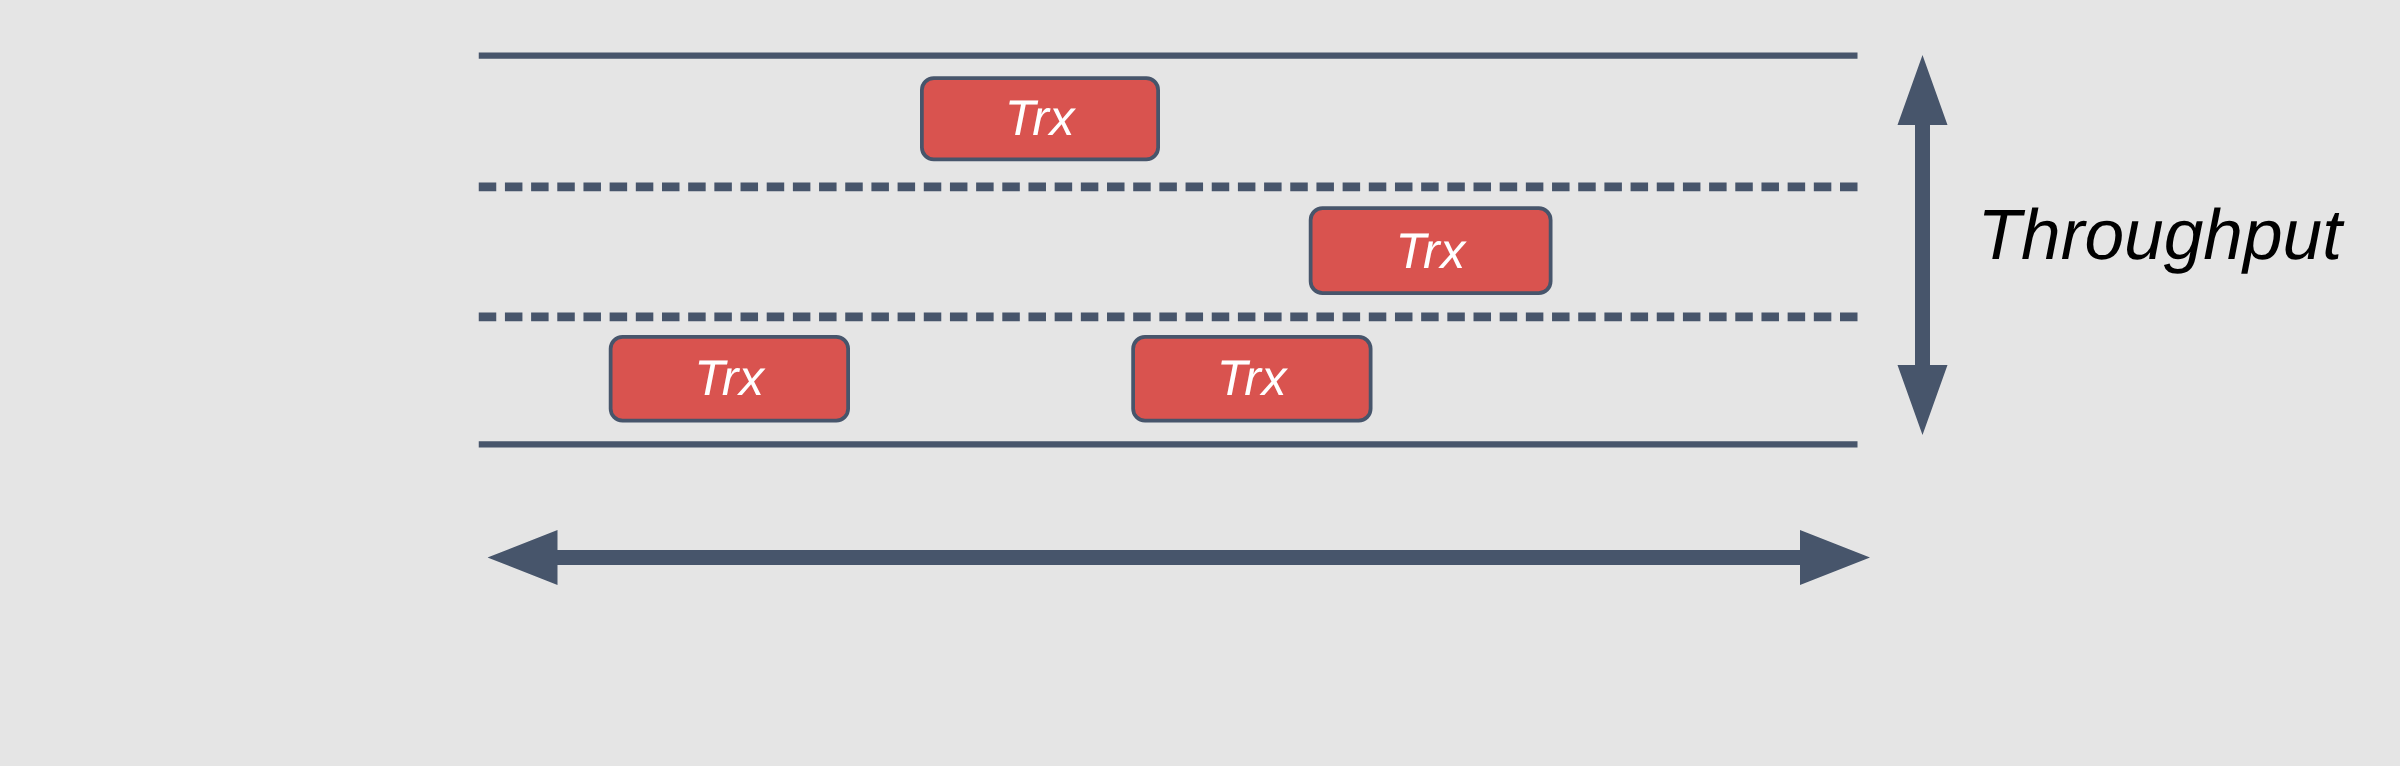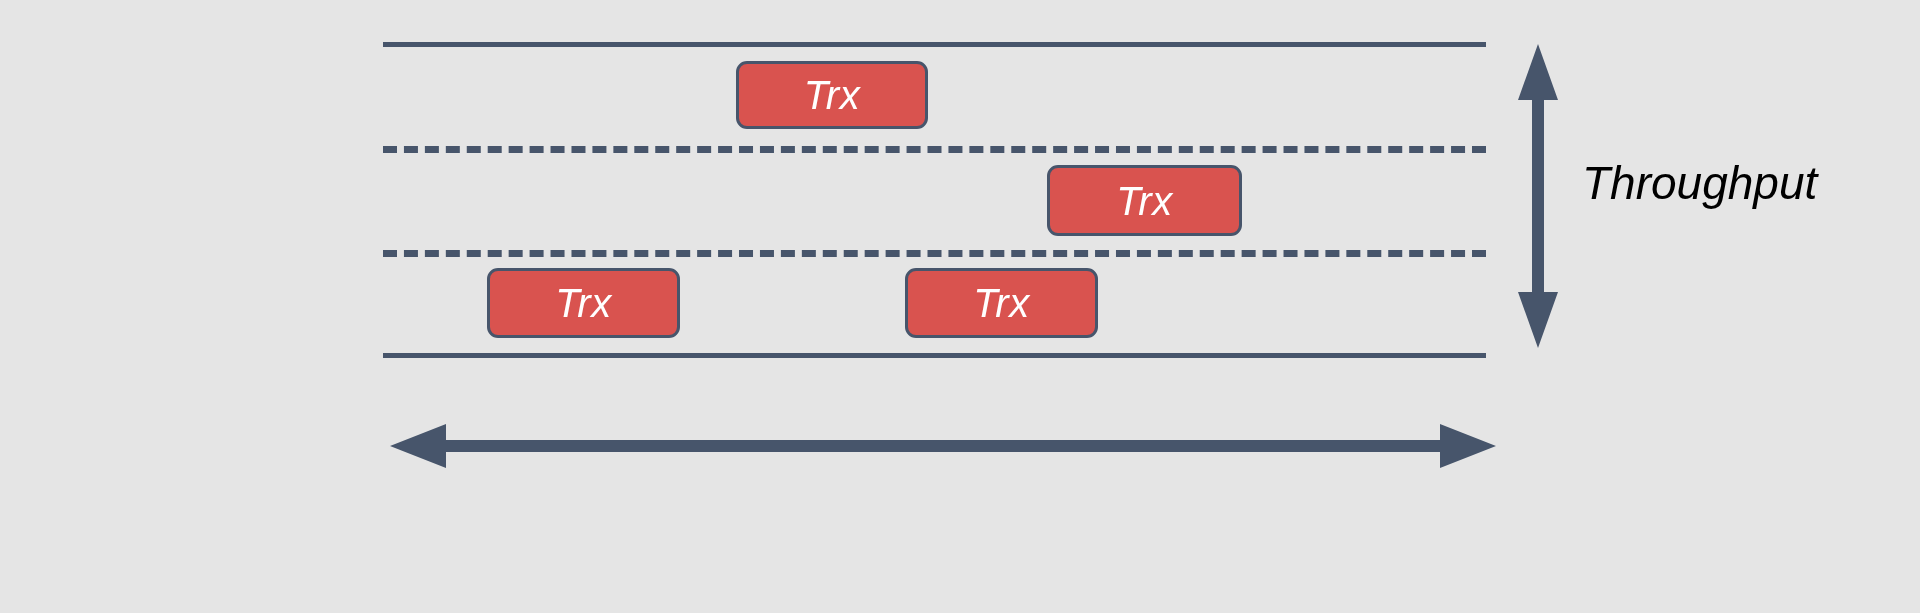--- a/index.html
+++ b/index.html
@@ -75,21 +75,21 @@
     width: 1106px;
     height: 56px;
   }
   #time-arrow svg { display: block; }
 
   
   .axis-caption {
     position: absolute;
     color: #000000;
     font-family: "Liberation Sans", sans-serif;
-    font-size: 46px;
+    font-size: 57px;
     line-height: 1;
     white-space: nowrap;
     user-select: none;
   }
   #throughput-caption {
     left: 1582px;
     top: 160px;
   }
   #time-caption {
     left: 740px;

